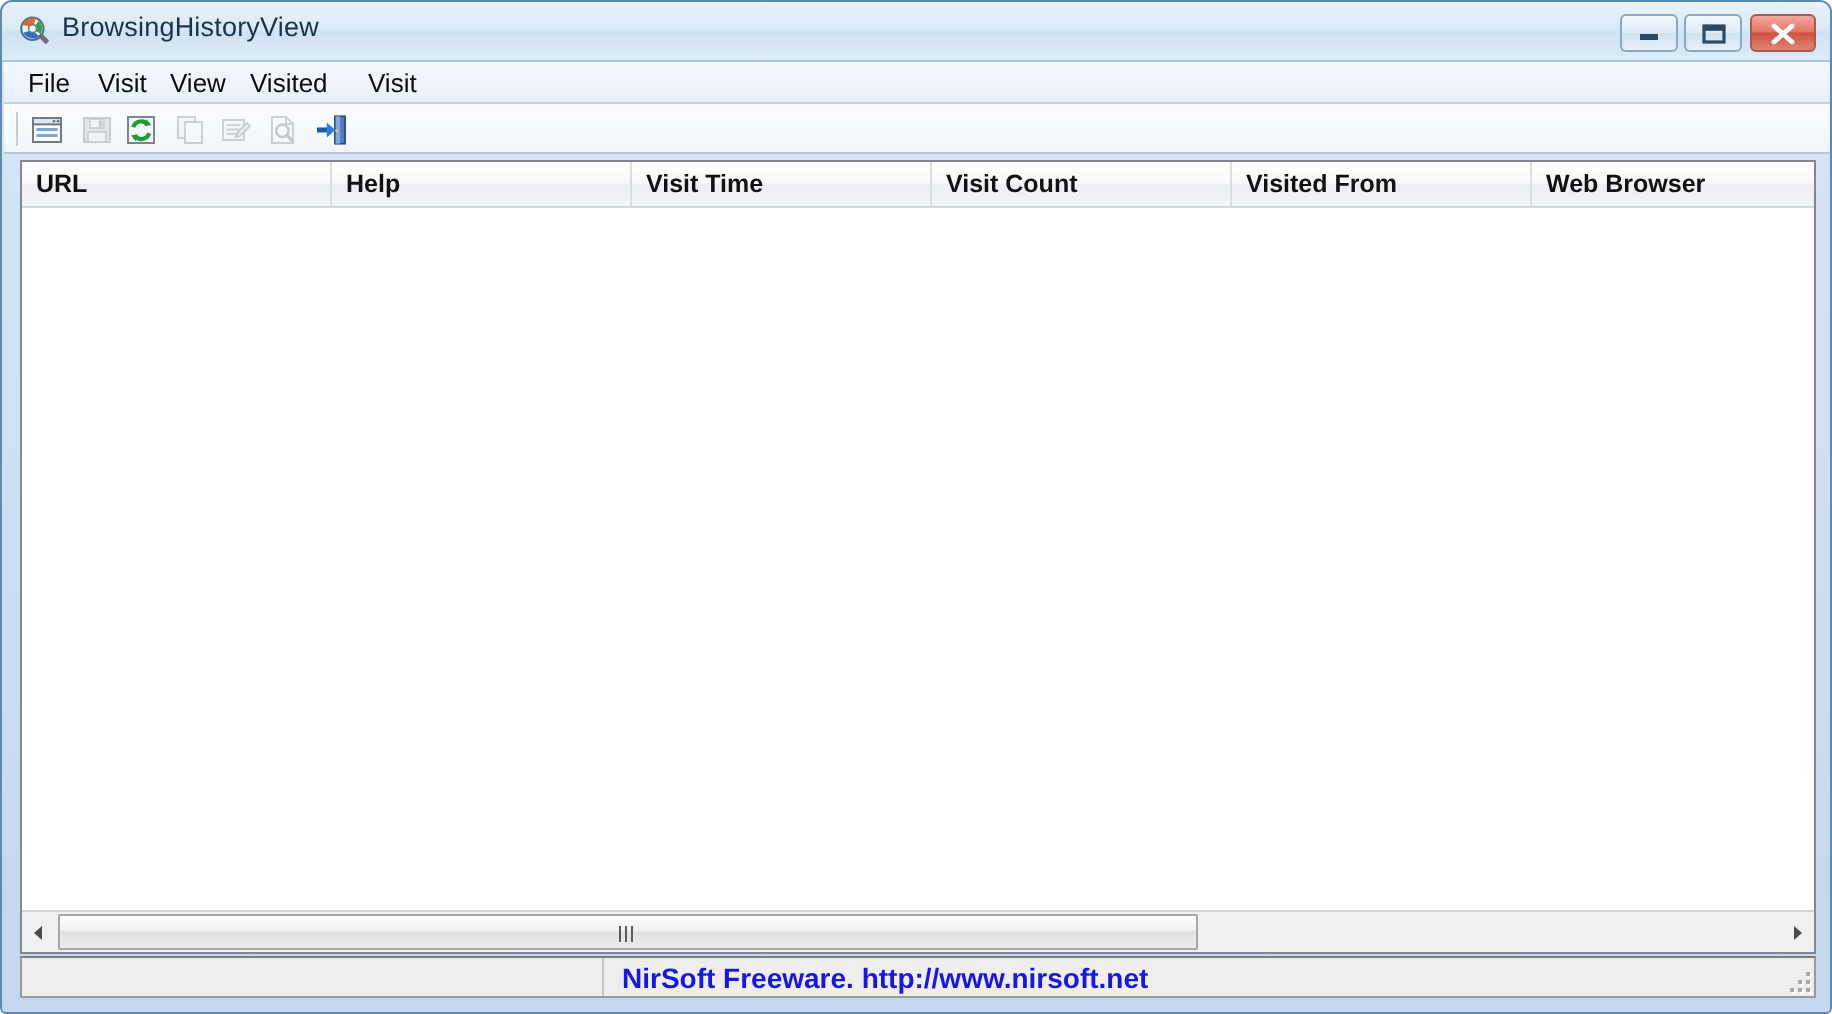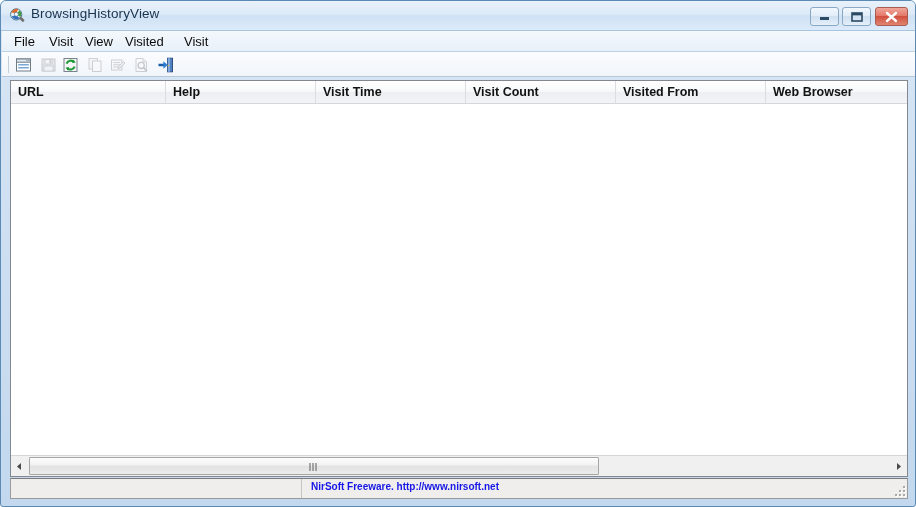--- a/index.html
+++ b/index.html
@@ -216,21 +216,21 @@
   #status-pane-left {
     position: absolute;
     left: 0; top: 0;
     width: 291px; height: 19px;
     border-right: 1px solid #c6c4c2;
     box-sizing: border-box;
   }
   #status-link {
     position: absolute;
     left: 300px; top: 2px;
-    font-size: 10px;
+    font-size: 14px;
     font-weight: bold;
     color: #1616e8;
     white-space: nowrap;
     cursor: default;
   }
   #resize-grip {
     position: absolute;
     right: 2px; bottom: 2px;
     width: 12px; height: 12px;
   }

